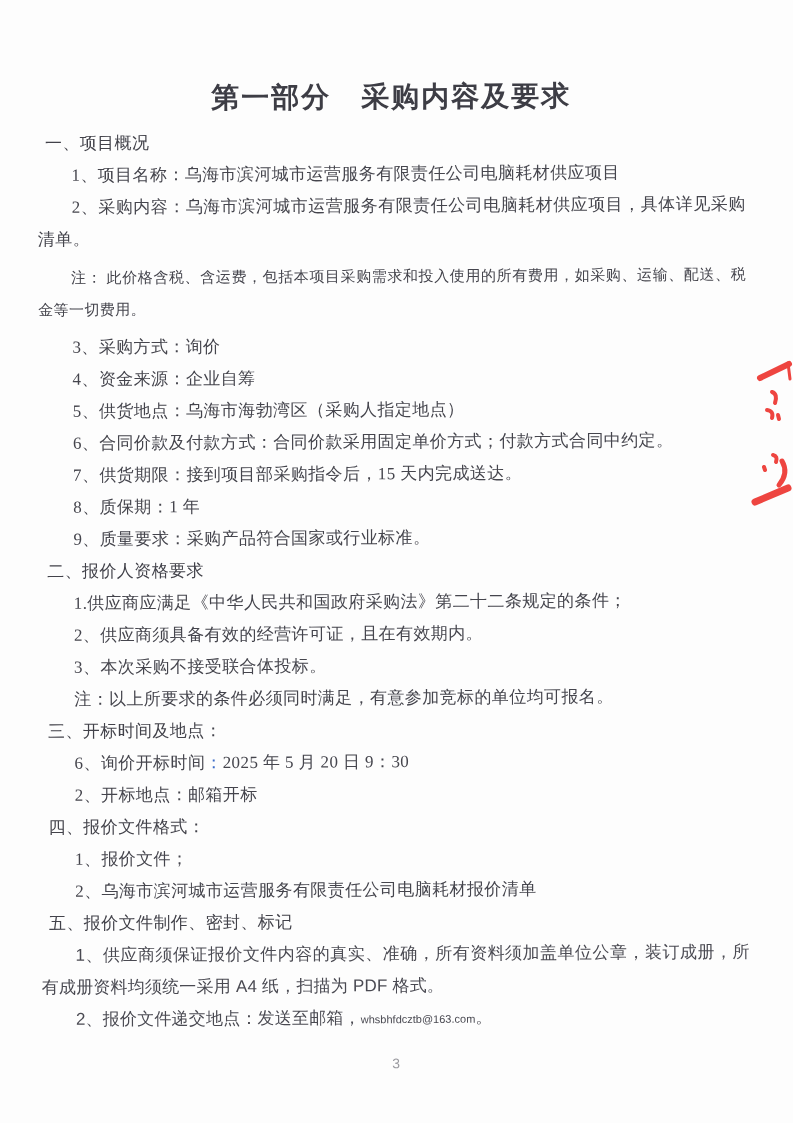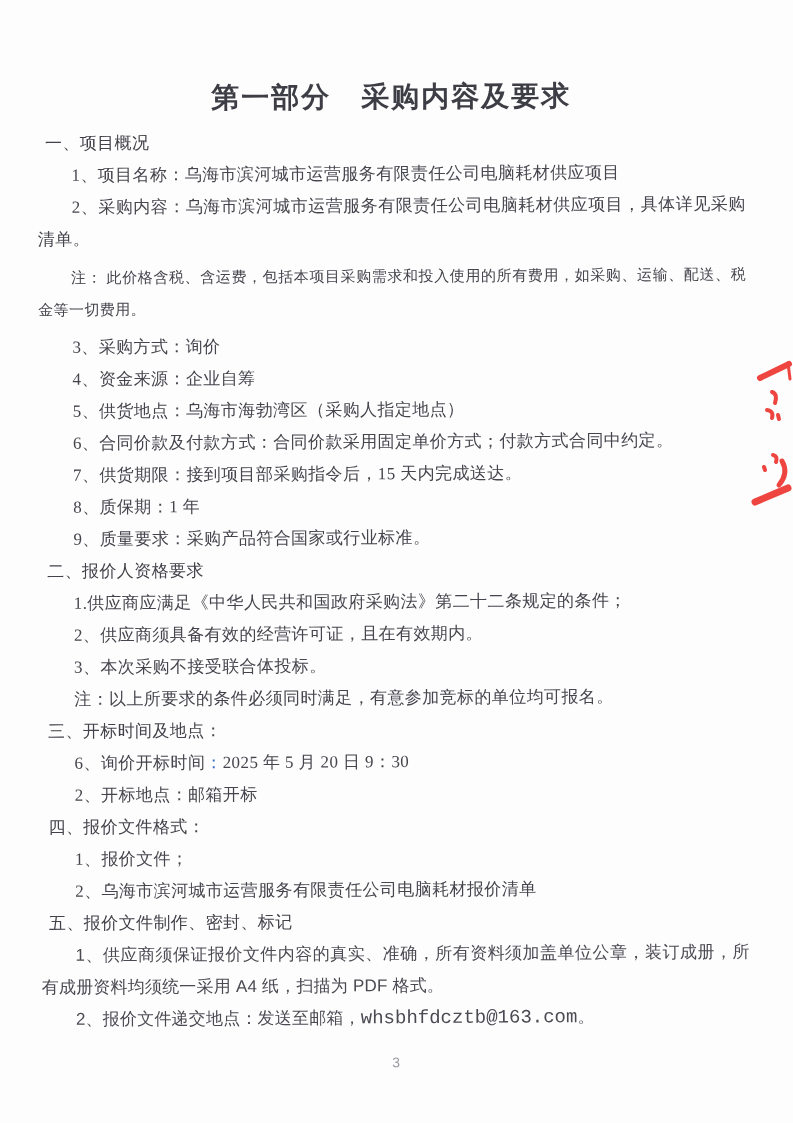--- a/index.html
+++ b/index.html
@@ -41,22 +41,22 @@
   .h{ text-indent:0.45em; color:#42424a; }
   .item{ text-indent:2em; }
   .note{ font-size:15px; line-height:32px; text-indent:2.2em; }
   .sp6{ margin-top:6px; }
   .sans{
     font-family:"Liberation Sans","DejaVu Sans",sans-serif;
     letter-spacing:0.2px;
     color:#4a4a52;
   }
   .email{
-    font-family:Liberation Mono, monospace;
-    font-size:19px;
+    font-family:Liberation Sans, sans-serif;
+    font-size:11px;
     letter-spacing:0;
   }
   .blue{ color:#3c6cc8; }
   .page-number{
     margin-top:12px;
     text-align:center;
     font-size:14px;
     color:#9b9ba1;
     letter-spacing:0;
     font-family:"Liberation Sans","DejaVu Sans",sans-serif;

